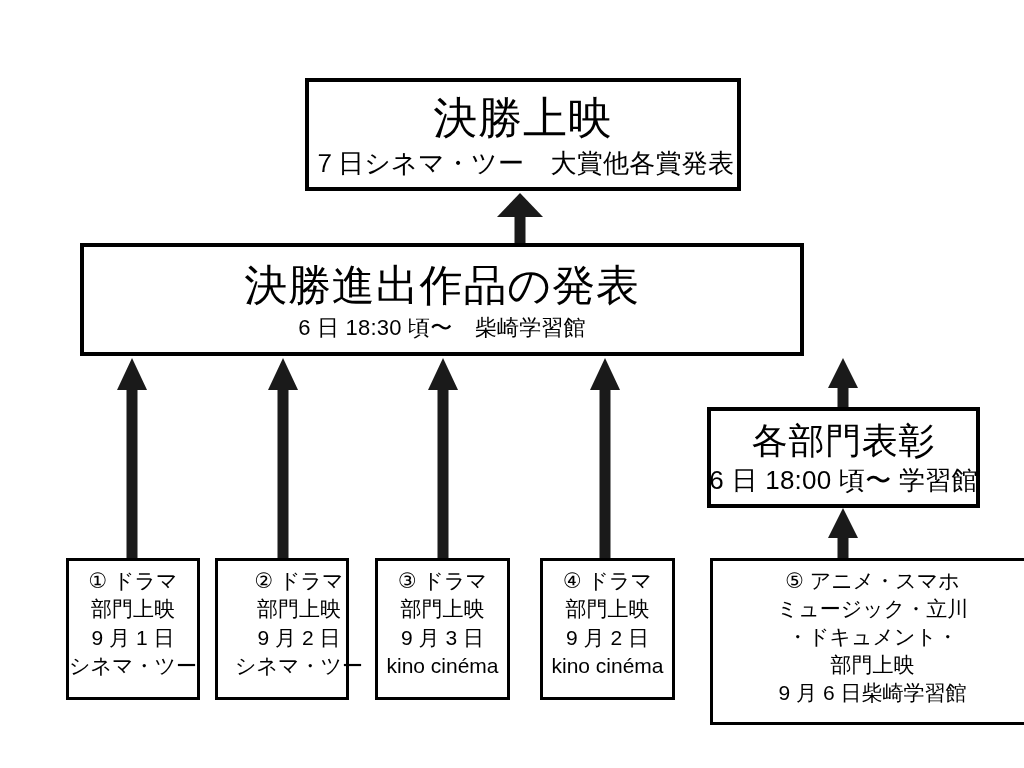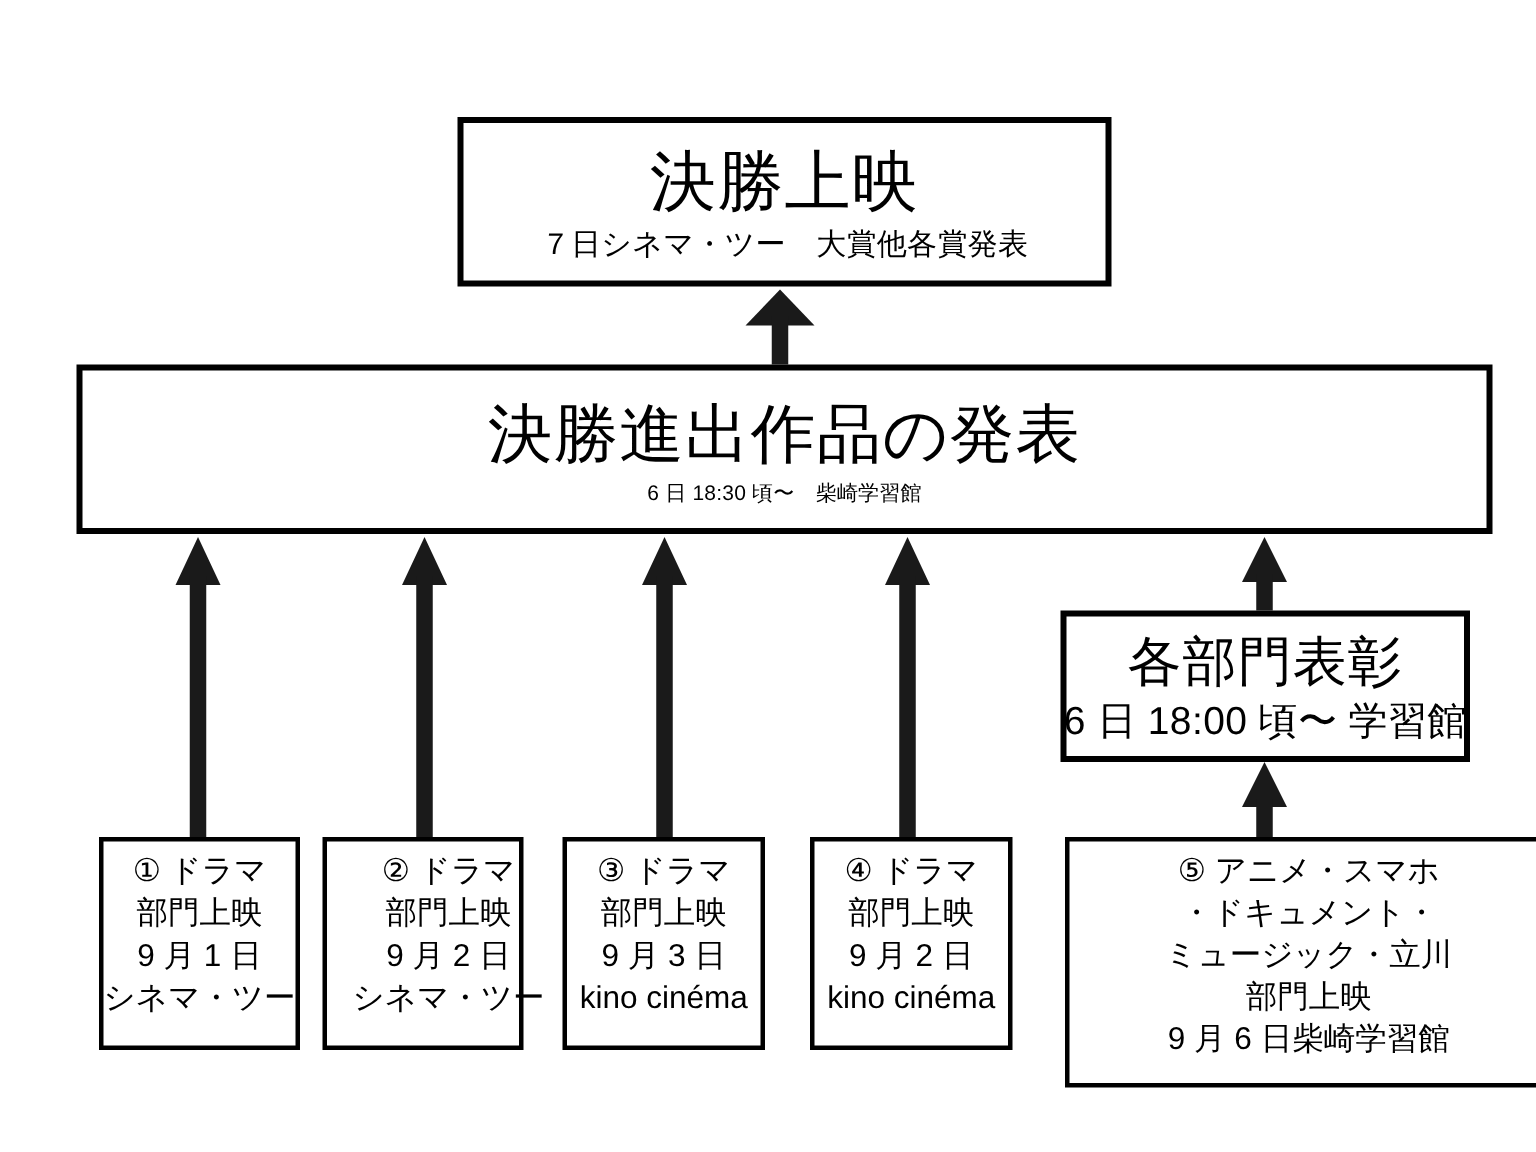--- a/index.html
+++ b/index.html
@@ -48,36 +48,36 @@
     top: 78px;
     width: 436px;
     height: 113px;
     border-width: 4px;
   }
   #node-final-screening .node-title {
     font-size: 44px;
     margin-top: 2px;
     margin-bottom: 4px;
   }
-  #node-final-screening .node-sub { font-size: 20px; }
+  #node-final-screening .node-sub { font-size: 26px; }
 
   
   #node-finalists-announcement {
-    left: 51px;
+    left: 80px;
     top: 243px;
-    width: 944px;
+    width: 724px;
     height: 113px;
     border-width: 4px;
   }
   #node-finalists-announcement .node-title {
     font-size: 43px;
     margin-top: 2px;
     margin-bottom: 4px;
   }
-  #node-finalists-announcement .node-sub { font-size: 14px; }
+  #node-finalists-announcement .node-sub { font-size: 22px; }
 
   
   #node-category-awards {
     left: 707px;
     top: 407px;
     width: 273px;
     height: 101px;
     border-width: 4px;
   }
   #node-category-awards .node-title {
@@ -217,19 +217,19 @@
 
   <div class="node screening-node" id="node-screening-4">
     <div class="ln">④ ドラマ</div>
     <div class="ln">部門上映</div>
     <div class="ln">9 月 2 日</div>
     <div class="ln">kino cinéma</div>
   </div>
 
   <div class="node screening-node" id="node-screening-5">
     <div class="ln">⑤ アニメ・スマホ</div>
+    <div class="ln">ミュージック・立川</div>
     <div class="ln">・ドキュメント・</div>
-    <div class="ln">ミュージック・立川</div>
     <div class="ln">部門上映</div>
     <div class="ln">9 月 6 日柴崎学習館</div>
   </div>
 
 </div>
 
 </body></html>

